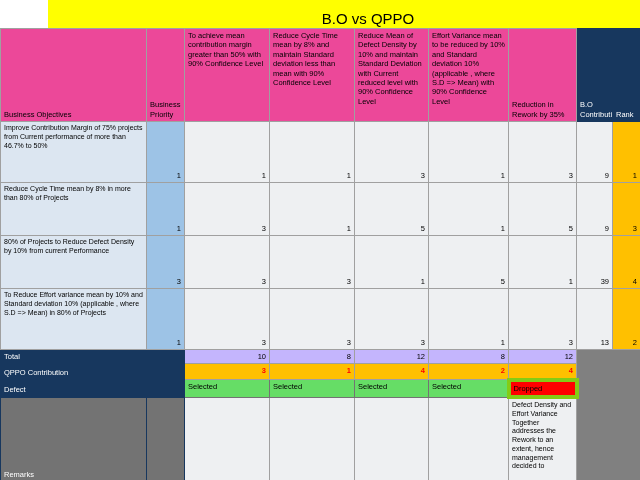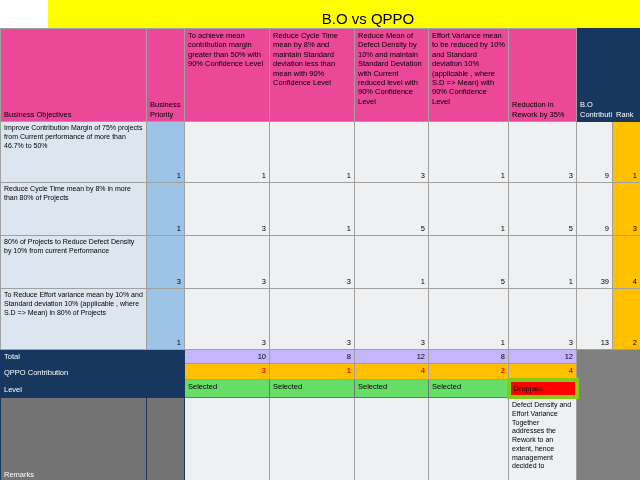--- a/index.html
+++ b/index.html
@@ -214,21 +214,21 @@
       <td class="num">3</td>
       <td class="num">1</td>
       <td class="num">4</td>
       <td class="num">2</td>
       <td class="num">4</td>
       <td class="grey"></td>
       <td class="grey"></td>
     </tr>
 
     <tr class="status">
-      <td class="lbl">Level</td>
+      <td class="lbl">Defect</td>
       <td></td>
       <td class="sel">Selected</td>
       <td class="sel">Selected</td>
       <td class="sel">Selected</td>
       <td class="sel">Selected</td>
       <td class="drop">Dropped</td>
       <td class="grey"></td>
       <td class="grey"></td>
     </tr>
 

